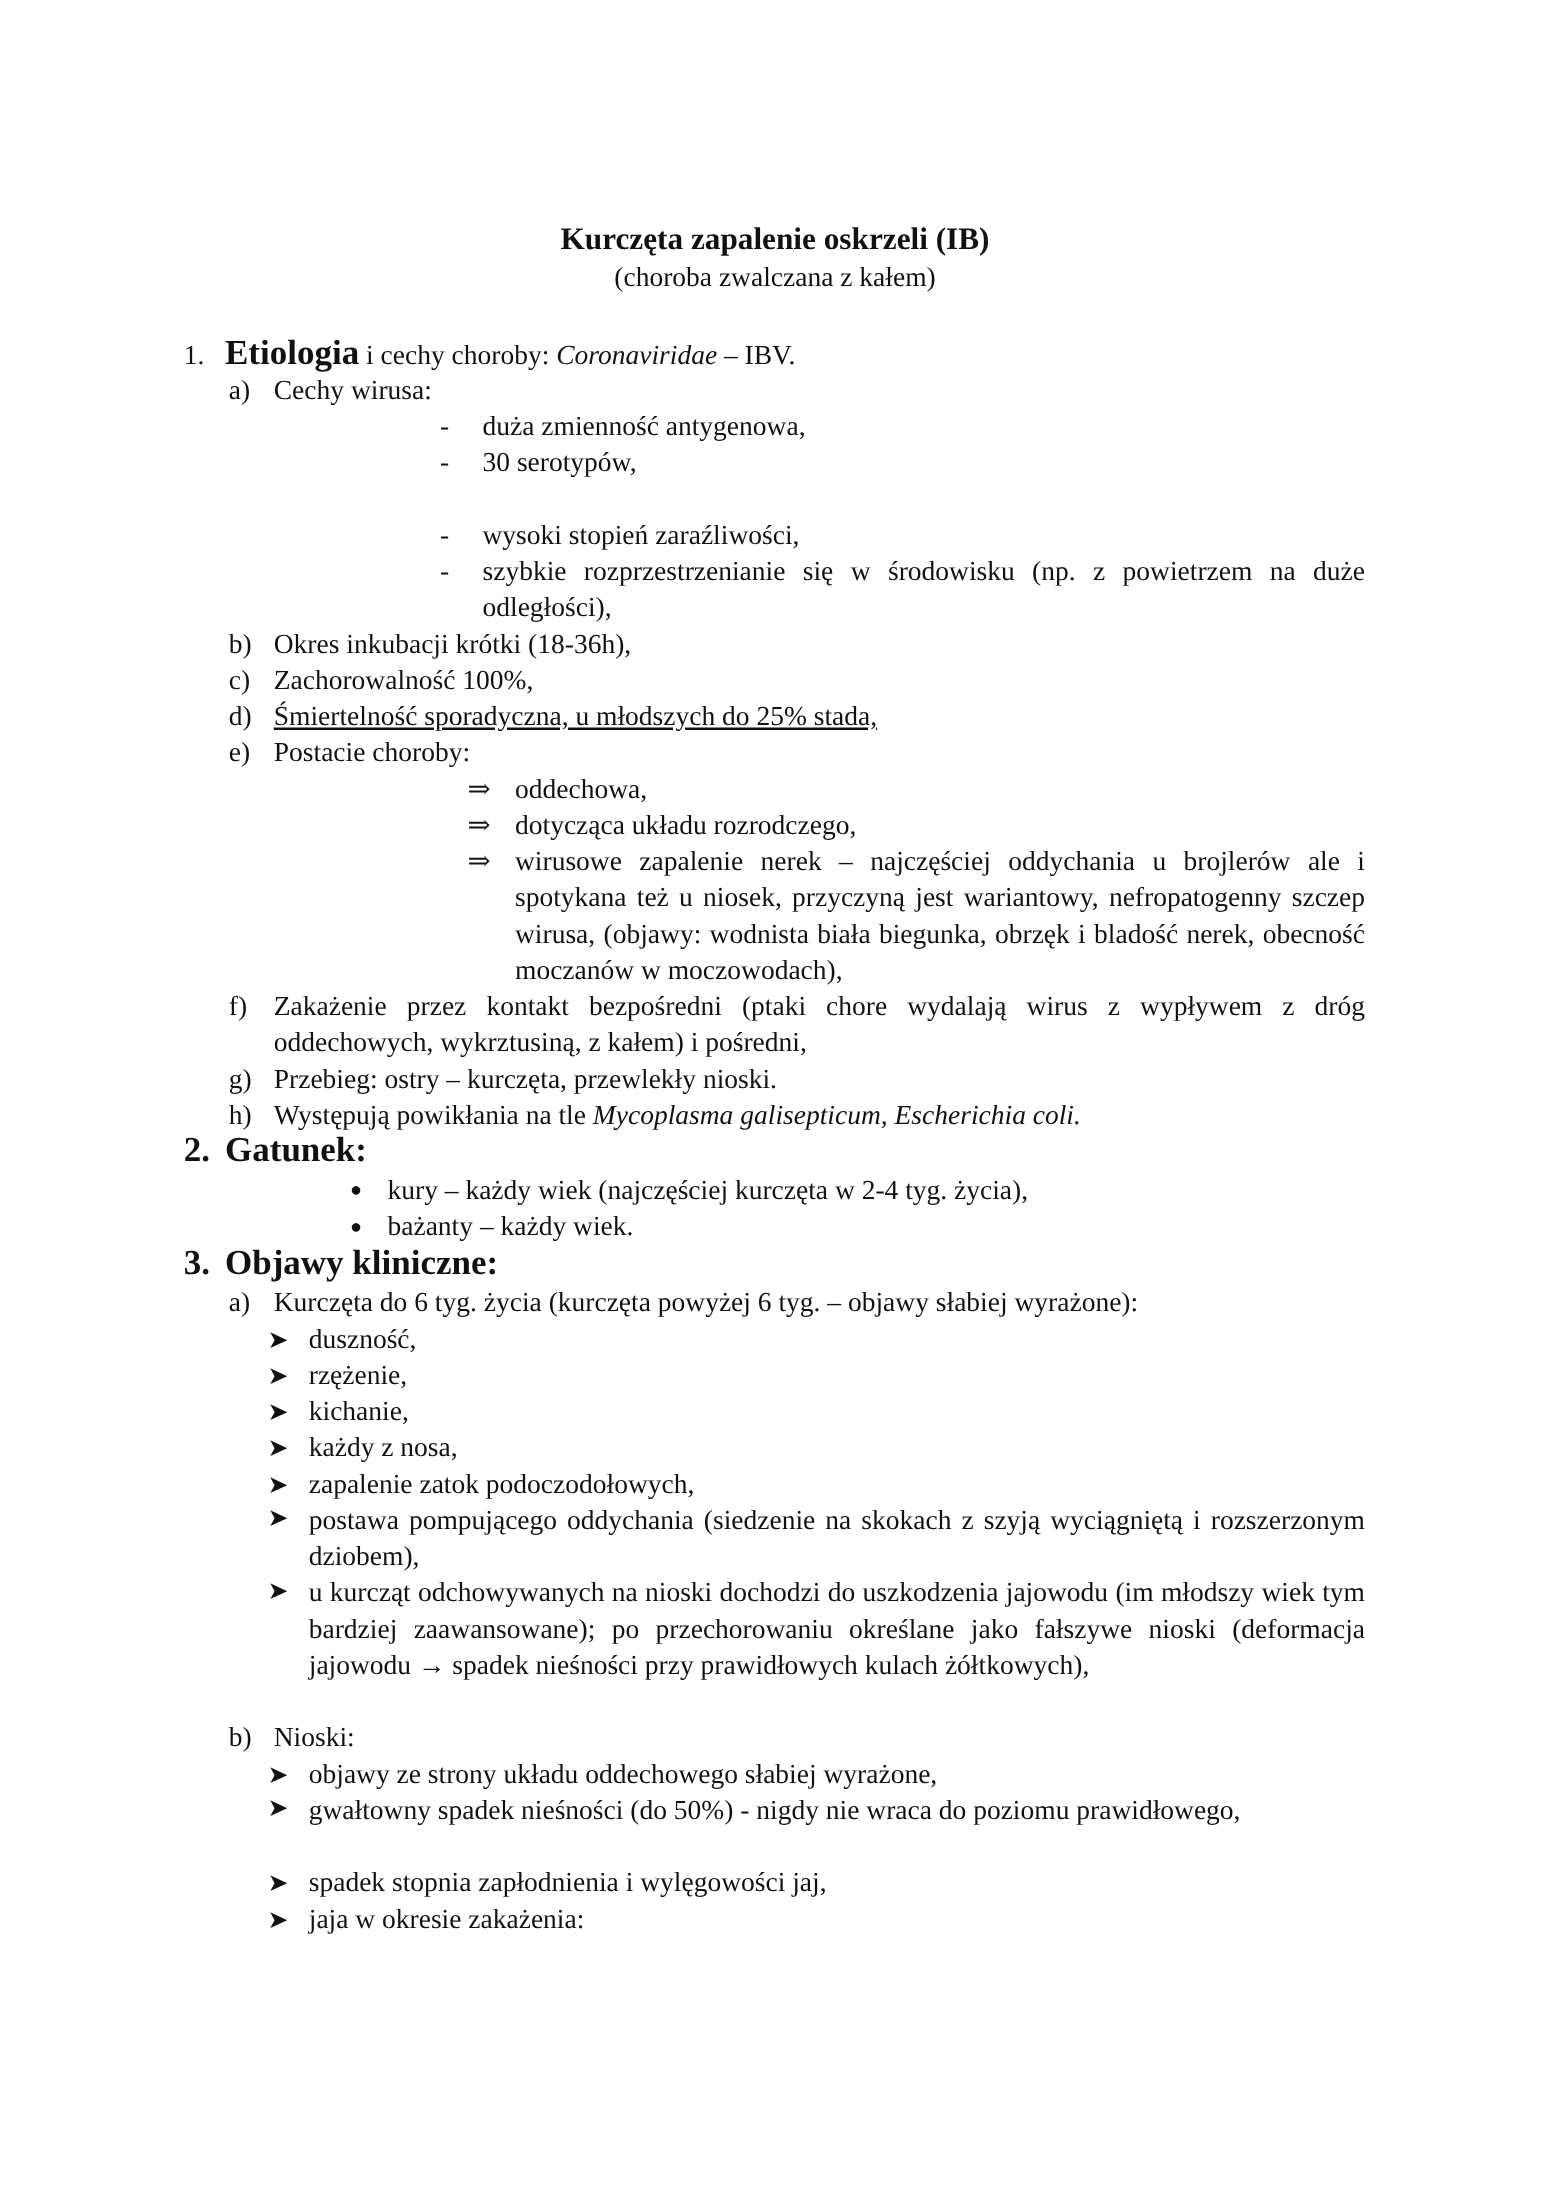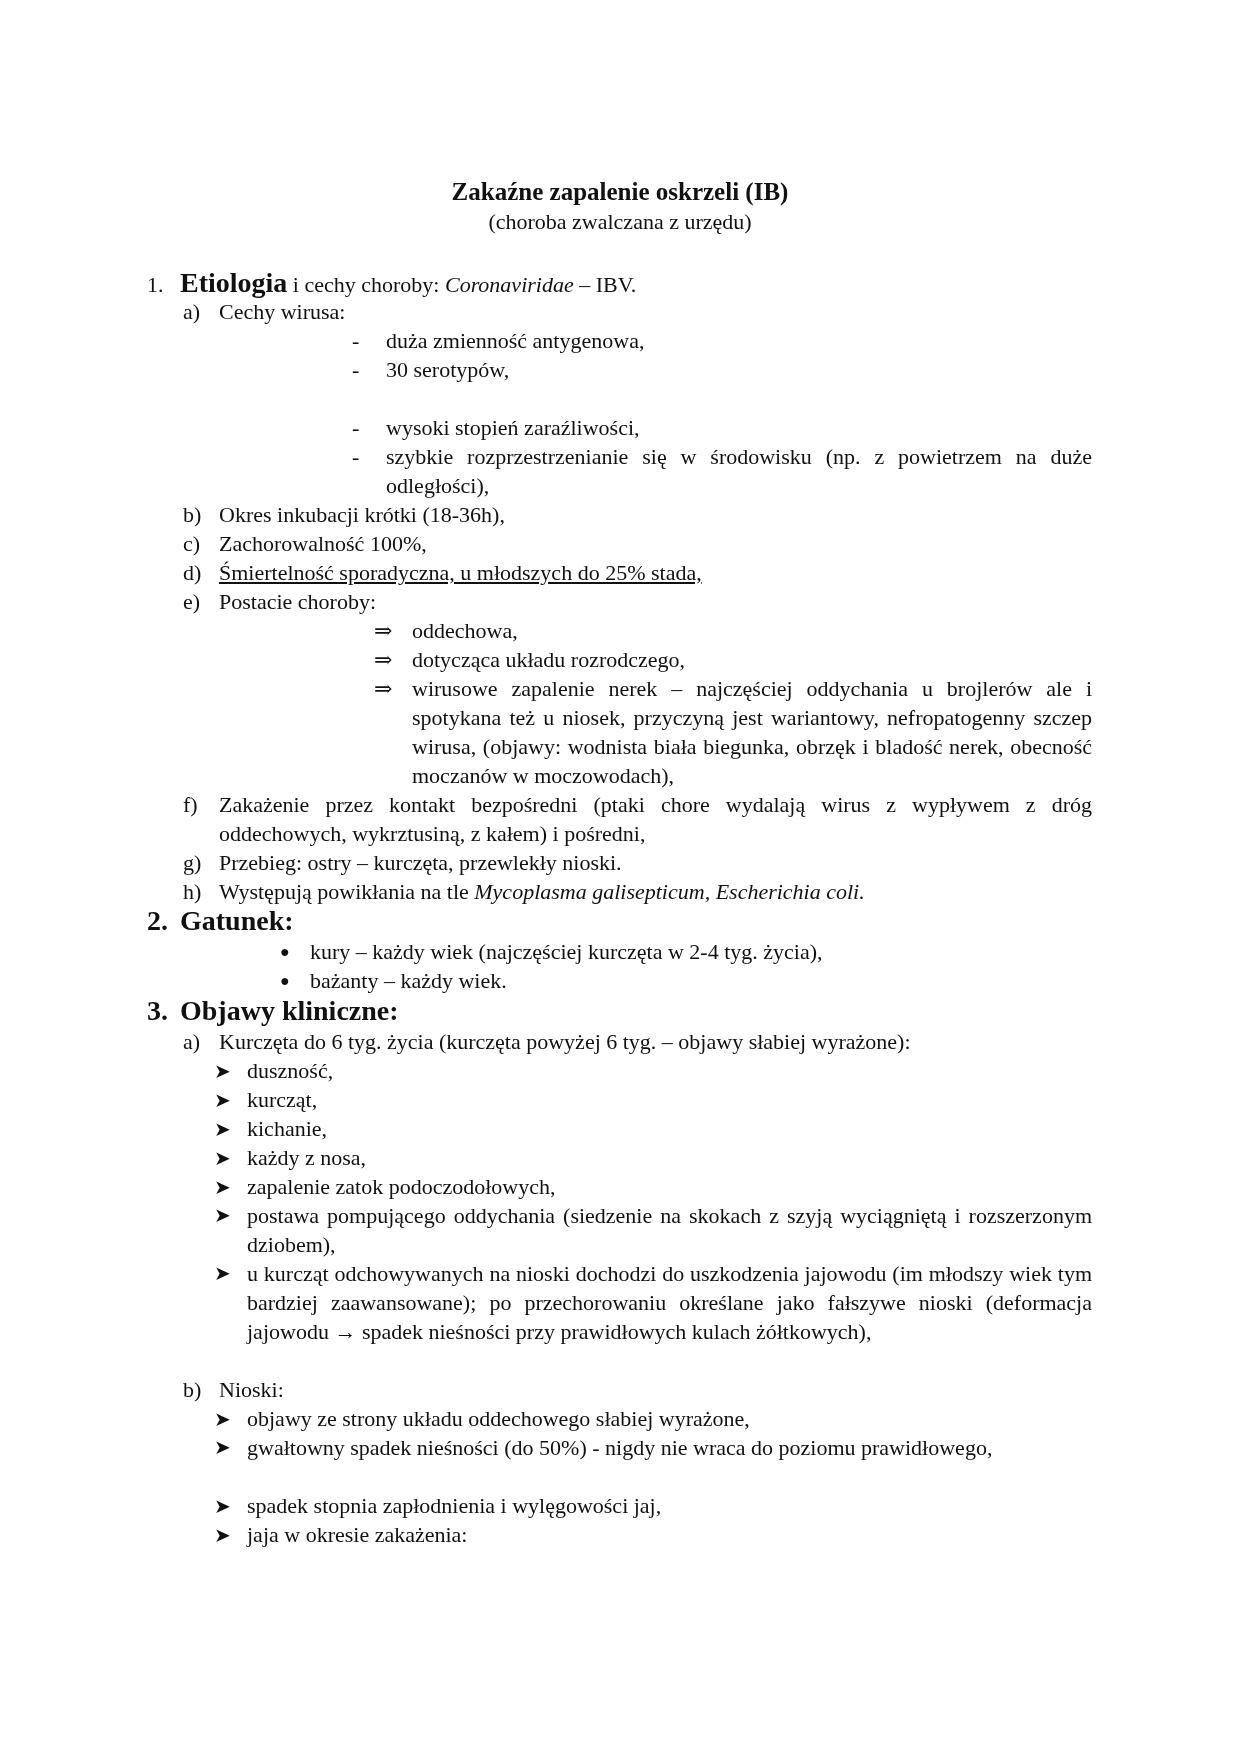--- a/index.html
+++ b/index.html
@@ -19,22 +19,22 @@
   .bullet { display:inline-block; width:30px; font-size:16px; vertical-align:2px; }
   .sym { display:inline-block; width:33px; font-size:20px; }
   i { font-style:italic; }
   b { font-weight:bold; }
 </style>
 </head>
 <body>
 
 <div class="page">
 
-  <div class="title">Zakaźne zapalenie oskrzeli (IB)</div>
-  <div class="subtitle">(choroba zwalczana z urzędu)</div>
+  <div class="title">Kurczęta zapalenie oskrzeli (IB)</div>
+  <div class="subtitle">(choroba zwalczana z kałem)</div>
 
   <div class="line" style="left:147px; top:268px;">
     <span class="num">1.</span><b class="h">Etiologia</b><span style="white-space:pre"> i cechy choroby: </span><i>Coronaviridae</i><span style="white-space:pre"> – IBV.</span>
   </div>
 
   <div class="line" style="left:183px; top:297px;">
     <span class="lbl">a)</span><span>Cechy wirusa:</span>
   </div>
 
   <div class="line" style="left:352px; top:326px;">
@@ -100,21 +100,21 @@
     <b class="h num">3.</b><b class="h">Objawy kliniczne:</b>
   </div>
   <div class="line" style="left:183px; top:1027px;">
     <span class="lbl">a)</span><span>Kurczęta do 6 tyg. życia (kurczęta powyżej 6 tyg. – objawy słabiej wyrażone):</span>
   </div>
 
   <div class="line" style="left:214px; top:1056px;">
     <span class="sym">➤</span><span>duszność,</span>
   </div>
   <div class="line" style="left:214px; top:1085px;">
-    <span class="sym">➤</span><span>kurcząt,</span>
+    <span class="sym">➤</span><span>rzężenie,</span>
   </div>
   <div class="line" style="left:214px; top:1114px;">
     <span class="sym">➤</span><span>kichanie,</span>
   </div>
   <div class="line" style="left:214px; top:1143px;">
     <span class="sym">➤</span><span>każdy z nosa,</span>
   </div>
   <div class="line" style="left:214px; top:1172px;">
     <span class="sym">➤</span><span>zapalenie zatok podoczodołowych,</span>
   </div>

